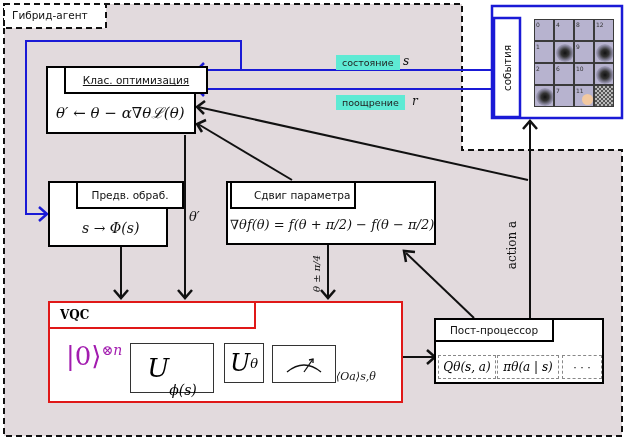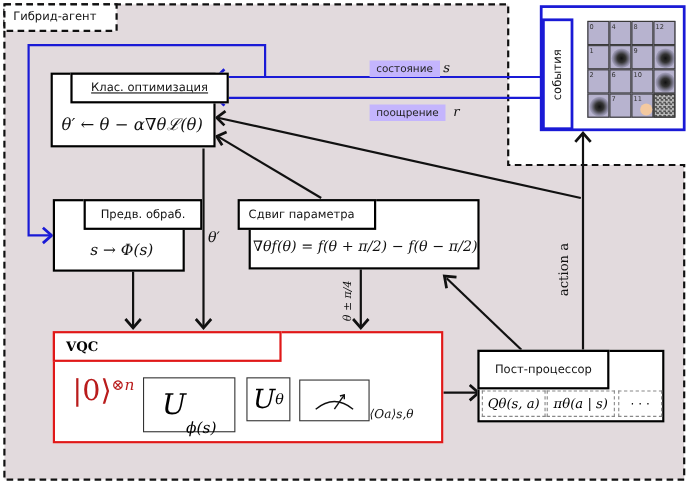--- a/index.html
+++ b/index.html
@@ -1,21 +1,21 @@
 <!DOCTYPE html>
 <html><head>
 <meta charset="utf-8">
 <style>
   html, body { margin: 0; padding: 0; }
   body { width: 630px; height: 442px; background: #ffffff; position: relative; overflow: hidden; font-family: "DejaVu Sans", sans-serif; }
   .abs { position: absolute; }
   svg.overlay { position: absolute; left: 0; top: 0; }
   .label-box { position: absolute; background: #fff; border: 2px solid #000; box-sizing: border-box; font-family: "DejaVu Sans", sans-serif; font-size: 10.5px; color: #111; display: flex; align-items: center; }
   .math { font-family: "DejaVu Serif", serif; font-style: italic; color: #111; position: absolute; white-space: nowrap; }
-  .tag { position: absolute; background: #c4b5fd; font-size: 9.5px; color: #222; padding: 2px 6px; font-family: "DejaVu Sans", sans-serif; }
+  .tag { position: absolute; background: #5eead4; font-size: 9.5px; color: #222; padding: 2px 6px; font-family: "DejaVu Sans", sans-serif; }
   .grid-cell { position: absolute; background: #b7b3cf; border: 1px solid #3a3a3a; box-sizing: border-box; font-size: 6px; color: #333; padding: 1px; }
   .hole { position: absolute; border-radius: 50%; background: radial-gradient(circle, #111 0%, #333 30%, rgba(80,80,100,0.4) 60%, rgba(183,179,207,0) 80%); }
 </style>
 </head>
 <body>
 
 <svg class="overlay" width="630" height="442">
   <path d="M4 4 L462 4 L462 150 L622 150 L622 436 L4 436 Z" fill="#e2dadd" stroke="#111" stroke-width="2" stroke-dasharray="6,4"></path>
 
   <rect x="4" y="4" width="102" height="24" fill="#fff" stroke="#111" stroke-width="2" stroke-dasharray="6,4"></rect>
@@ -106,51 +106,51 @@
   </div>
 <div class="math" style="left:56px;top:102px;font-size:15px;">θ′ ← θ − α∇θℒ(θ)</div>
 
 <div class="abs" style="left:48px;top:181px;width:120px;height:66px;border:2px solid #000;background:#fff;box-sizing:border-box;"></div>
 <div class="label-box" style="left:48px;top:181px;width:108px;height:28px;justify-content:center;margin-left:28px;">
     <span>Предв. обраб.</span>
   </div>
 <div class="math" style="left:82px;top:220px;font-size:14px;">s → Φ(s)</div>
 
 <div class="abs" style="left:226px;top:181px;width:210px;height:64px;border:2px solid #000;background:#fff;box-sizing:border-box;"></div>
-<div class="label-box" style="left:216px;top:181px;width:126px;height:28px;padding-left:8px;">
+<div class="label-box" style="left:230px;top:181px;width:126px;height:28px;padding-left:22px;">
     <span>Сдвиг параметра</span>
   </div>
 <div class="math" style="left:230px;top:217px;font-size:13px;">∇θf(θ) = f(θ + π/2) − f(θ − π/2)</div>
 
 <div class="abs" style="left:48px;top:301px;width:355px;height:102px;border:2.5px solid #e01818;background:#fff;box-sizing:border-box;"></div>
 <div class="abs" style="left:48px;top:301px;width:208px;height:28px;border:2.5px solid #e01818;background:#fff;box-sizing:border-box;display:flex;align-items:center;padding-left:10px;">
   <span style="font-family:'DejaVu Serif',serif;font-weight:bold;font-size:12px;">VQC</span>
 </div>
-<div class="abs" style="left:66px;top:341px;font-family:'DejaVu Serif',serif;font-size:26px;color:#b91c1c;">
+<div class="abs" style="left:66px;top:341px;font-family:'DejaVu Serif',serif;font-size:26px;color:#a21caf;">
   <span>|0⟩</span><sup style="font-size:14px;font-style:italic;">⊗n</sup>
 </div>
 <div class="abs" style="left:130px;top:343px;width:84px;height:50px;border:1.2px solid #333;background:#fff;box-sizing:border-box;display:flex;align-items:center;justify-content:center;font-family:'DejaVu Serif',serif;font-style:italic;font-size:26px;">
   <span>U</span>
     <sub style="font-size:14px;margin-top:44px;">ϕ(s)</sub>
 </div>
 <div class="abs" style="left:224px;top:343px;width:40px;height:40px;border:1.2px solid #333;background:#fff;box-sizing:border-box;display:flex;align-items:center;justify-content:center;font-family:'DejaVu Serif',serif;font-style:italic;font-size:24px;">
   <span>U</span>
     <sub style="font-size:13px;">θ</sub>
 </div>
 <div class="abs" style="left:272px;top:345px;width:64px;height:38px;border:1.2px solid #333;background:#fff;box-sizing:border-box;">
   <svg width="62" height="36">
     <path d="M14 26 Q31 12 48 26" fill="none" stroke="#111" stroke-width="1.3"></path>
     <line x1="31" y1="26" x2="40" y2="13" stroke="#111" stroke-width="1.3"></line>
     <polyline points="36,14 40,13 40,17" fill="none" stroke="#111" stroke-width="1.3"></polyline>
   </svg>
 </div>
 <div class="math" style="left:336px;top:360px;font-size:11px;margin-top:10px;">⟨Oa⟩s,θ</div>
 
 <div class="abs" style="left:434px;top:318px;width:170px;height:66px;border:2.5px solid #000;background:#fff;box-sizing:border-box;"></div>
-<div class="label-box" style="left:434px;top:318px;width:120px;height:36px;justify-content:center;">
+<div class="label-box" style="left:434px;top:318px;width:120px;height:24px;justify-content:center;">
     <span>Пост-процессор</span>
   </div>
 <div class="abs" style="left:438px;top:355px;width:56px;height:22px;border:1px dashed #888;display:flex;align-items:center;justify-content:center;font-family:'DejaVu Serif',serif;font-style:italic;font-size:12px;">Qθ(s, a)</div>
 <div class="abs" style="left:497px;top:355px;width:60px;height:22px;border:1px dashed #888;display:flex;align-items:center;justify-content:center;font-family:'DejaVu Serif',serif;font-style:italic;font-size:12px;">πθ(a | s)</div>
 <div class="abs" style="left:562px;top:355px;width:38px;height:22px;border:1px dashed #888;display:flex;align-items:center;justify-content:center;font-size:11px;">· · ·</div>
 
 <div class="tag" style="left:336px;top:55px;">состояние</div>
 <div class="math" style="left:403px;top:54px;font-size:12px;">s</div>
 <div class="tag" style="left:336px;top:95px;">поощрение</div>
 <div class="math" style="left:412px;top:94px;font-size:12px;">r</div>

